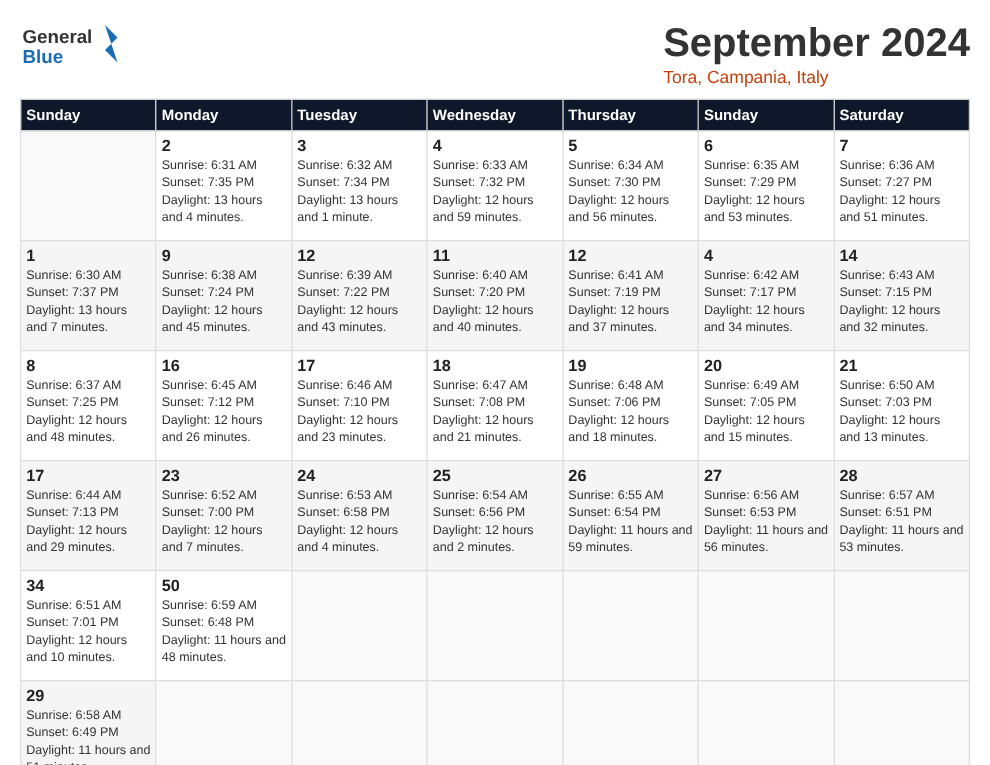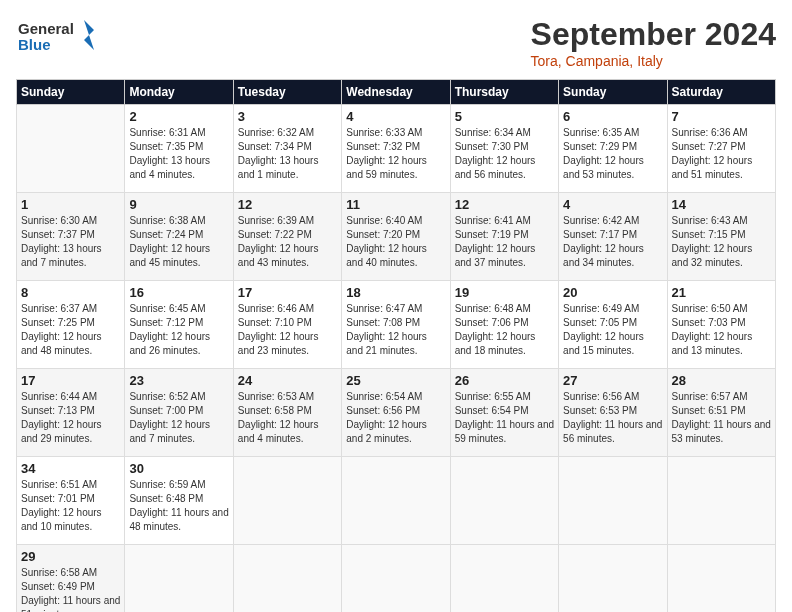--- a/index.html
+++ b/index.html
@@ -233,21 +233,21 @@
             <span class="day-num">28</span>
             <div class="day-info">Sunrise: 6:57 AM<br>Sunset: 6:51 PM<br>Daylight: 11 hours and 53 minutes.</div>
           </td>
         </tr>
         <tr>
           <td>
             <span class="day-num">34</span>
             <div class="day-info">Sunrise: 6:51 AM<br>Sunset: 7:01 PM<br>Daylight: 12 hours and 10 minutes.</div>
           </td>
           <td>
-            <span class="day-num">30</span>
+            <span class="day-num">50</span>
             <div class="day-info">Sunrise: 6:59 AM<br>Sunset: 6:48 PM<br>Daylight: 11 hours and 48 minutes.</div>
           </td>
           <td class="empty-cell"></td>
           <td class="empty-cell"></td>
           <td class="empty-cell"></td>
           <td class="empty-cell"></td>
           <td class="empty-cell"></td>
         </tr>
         <tr>
           <td>

